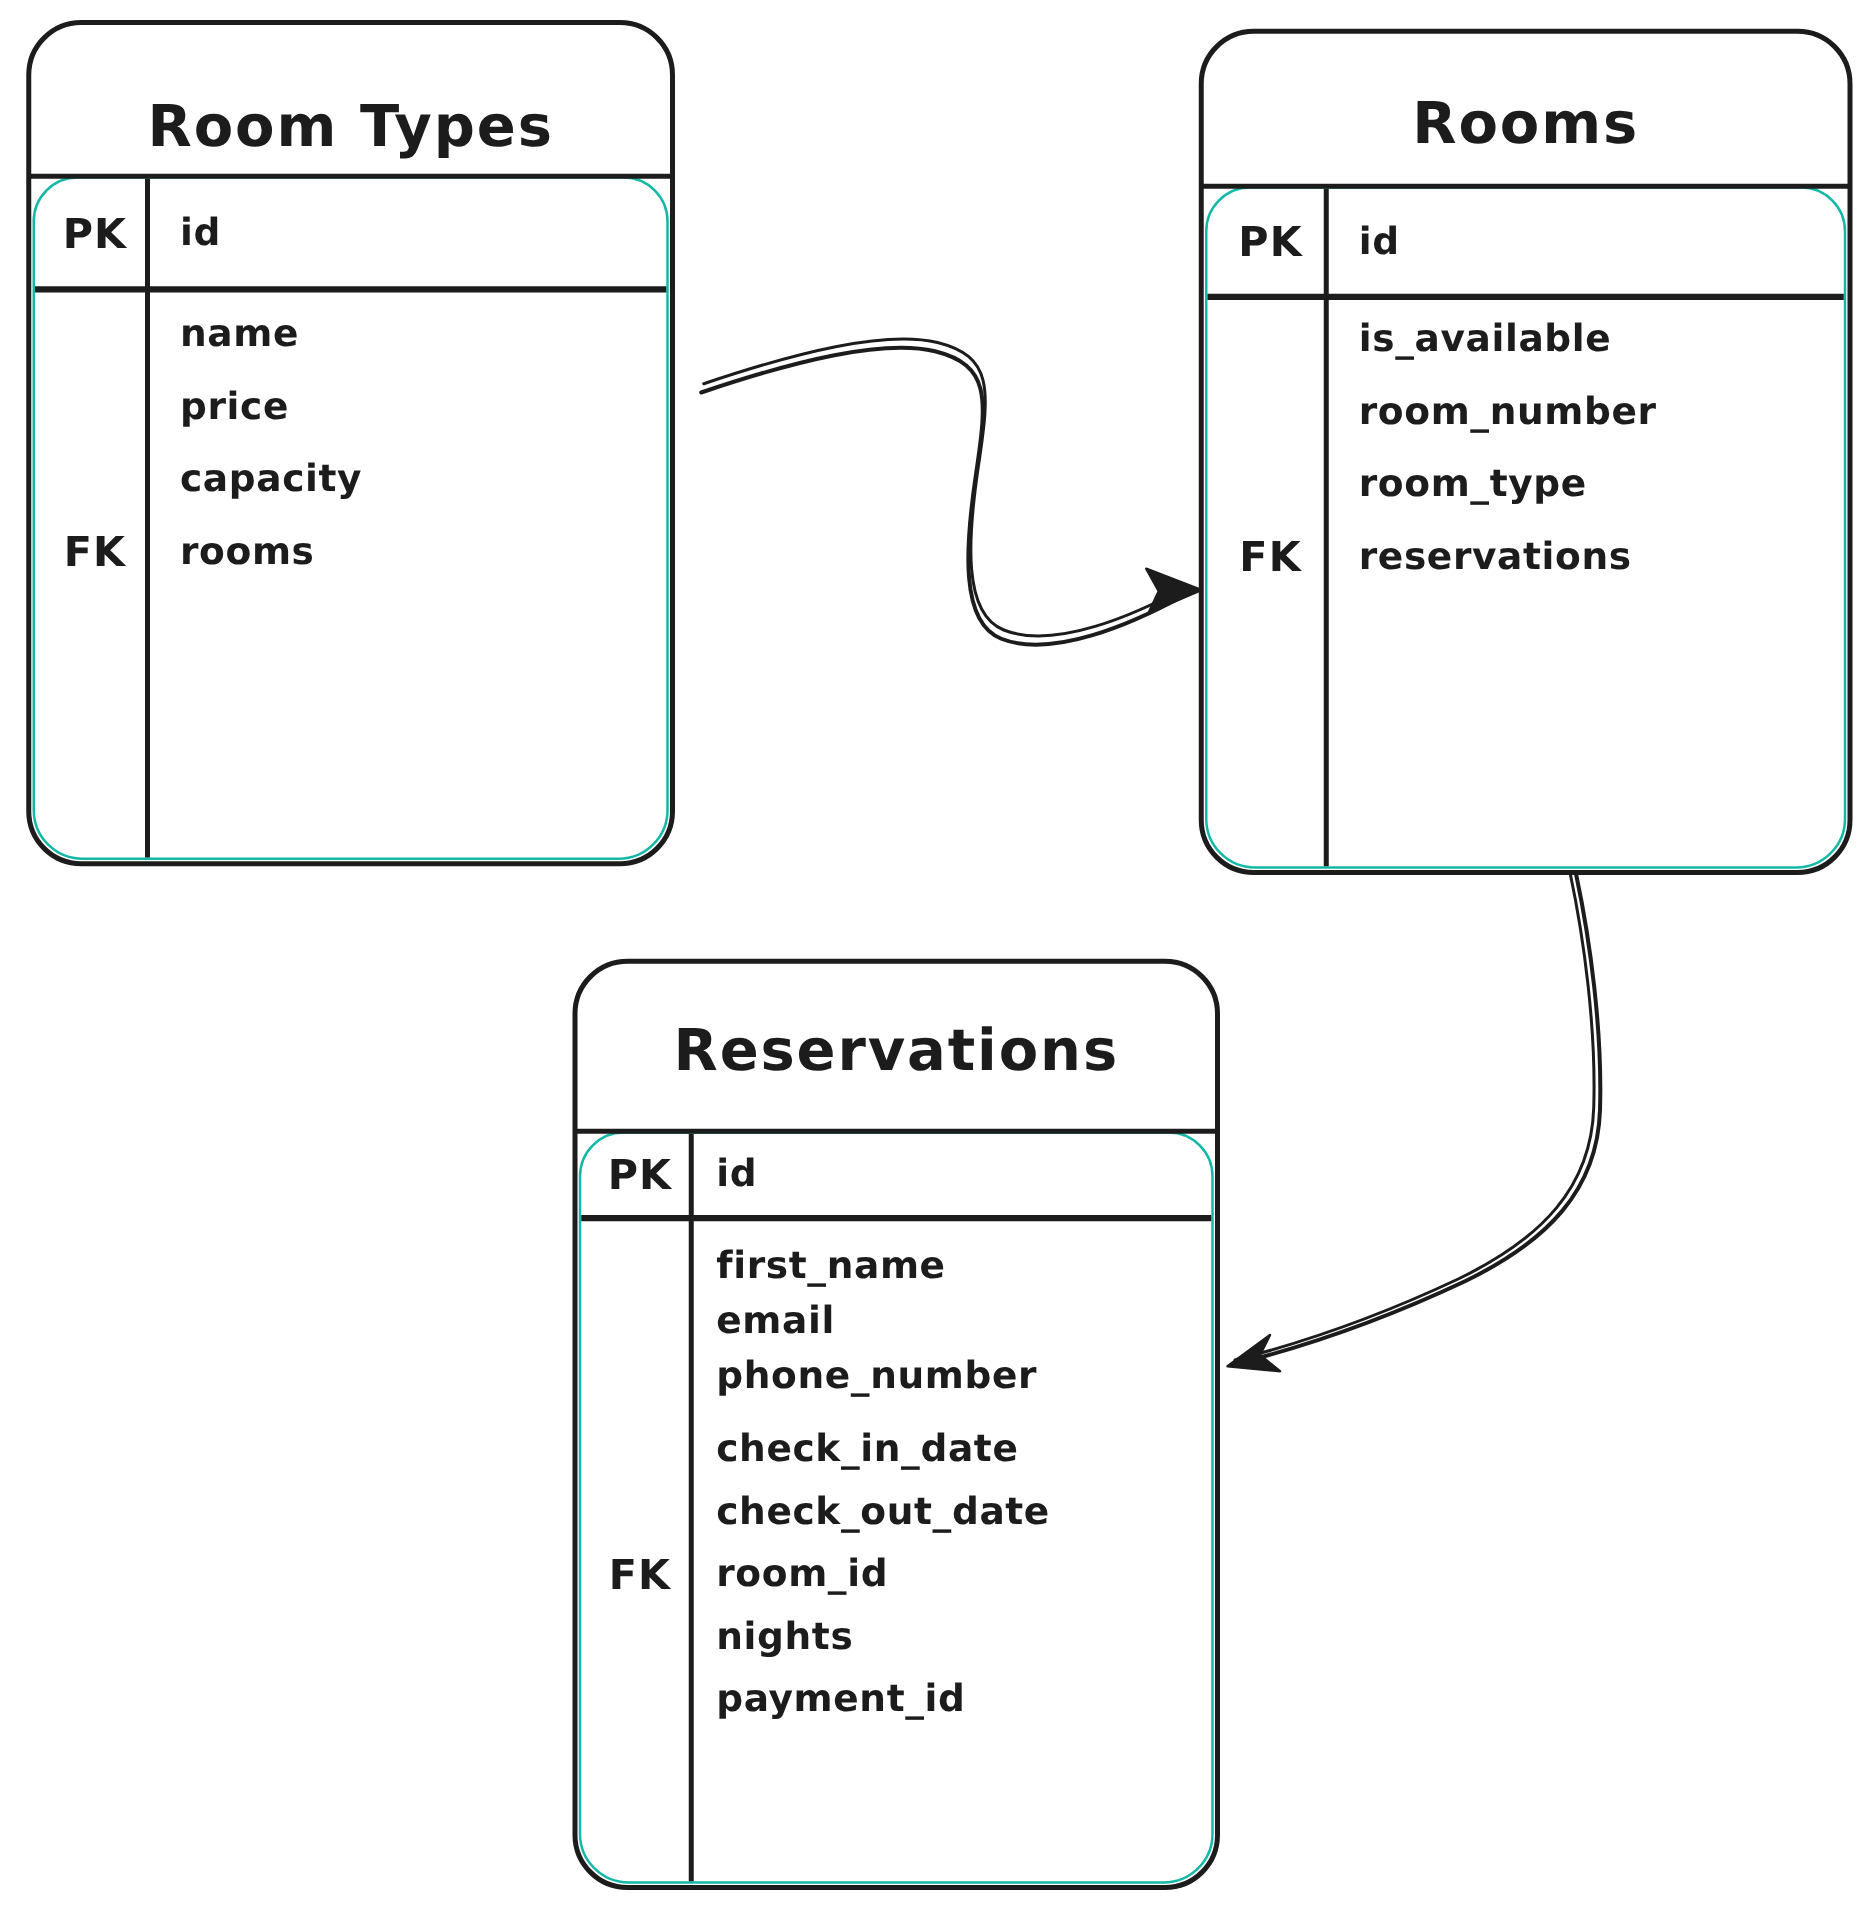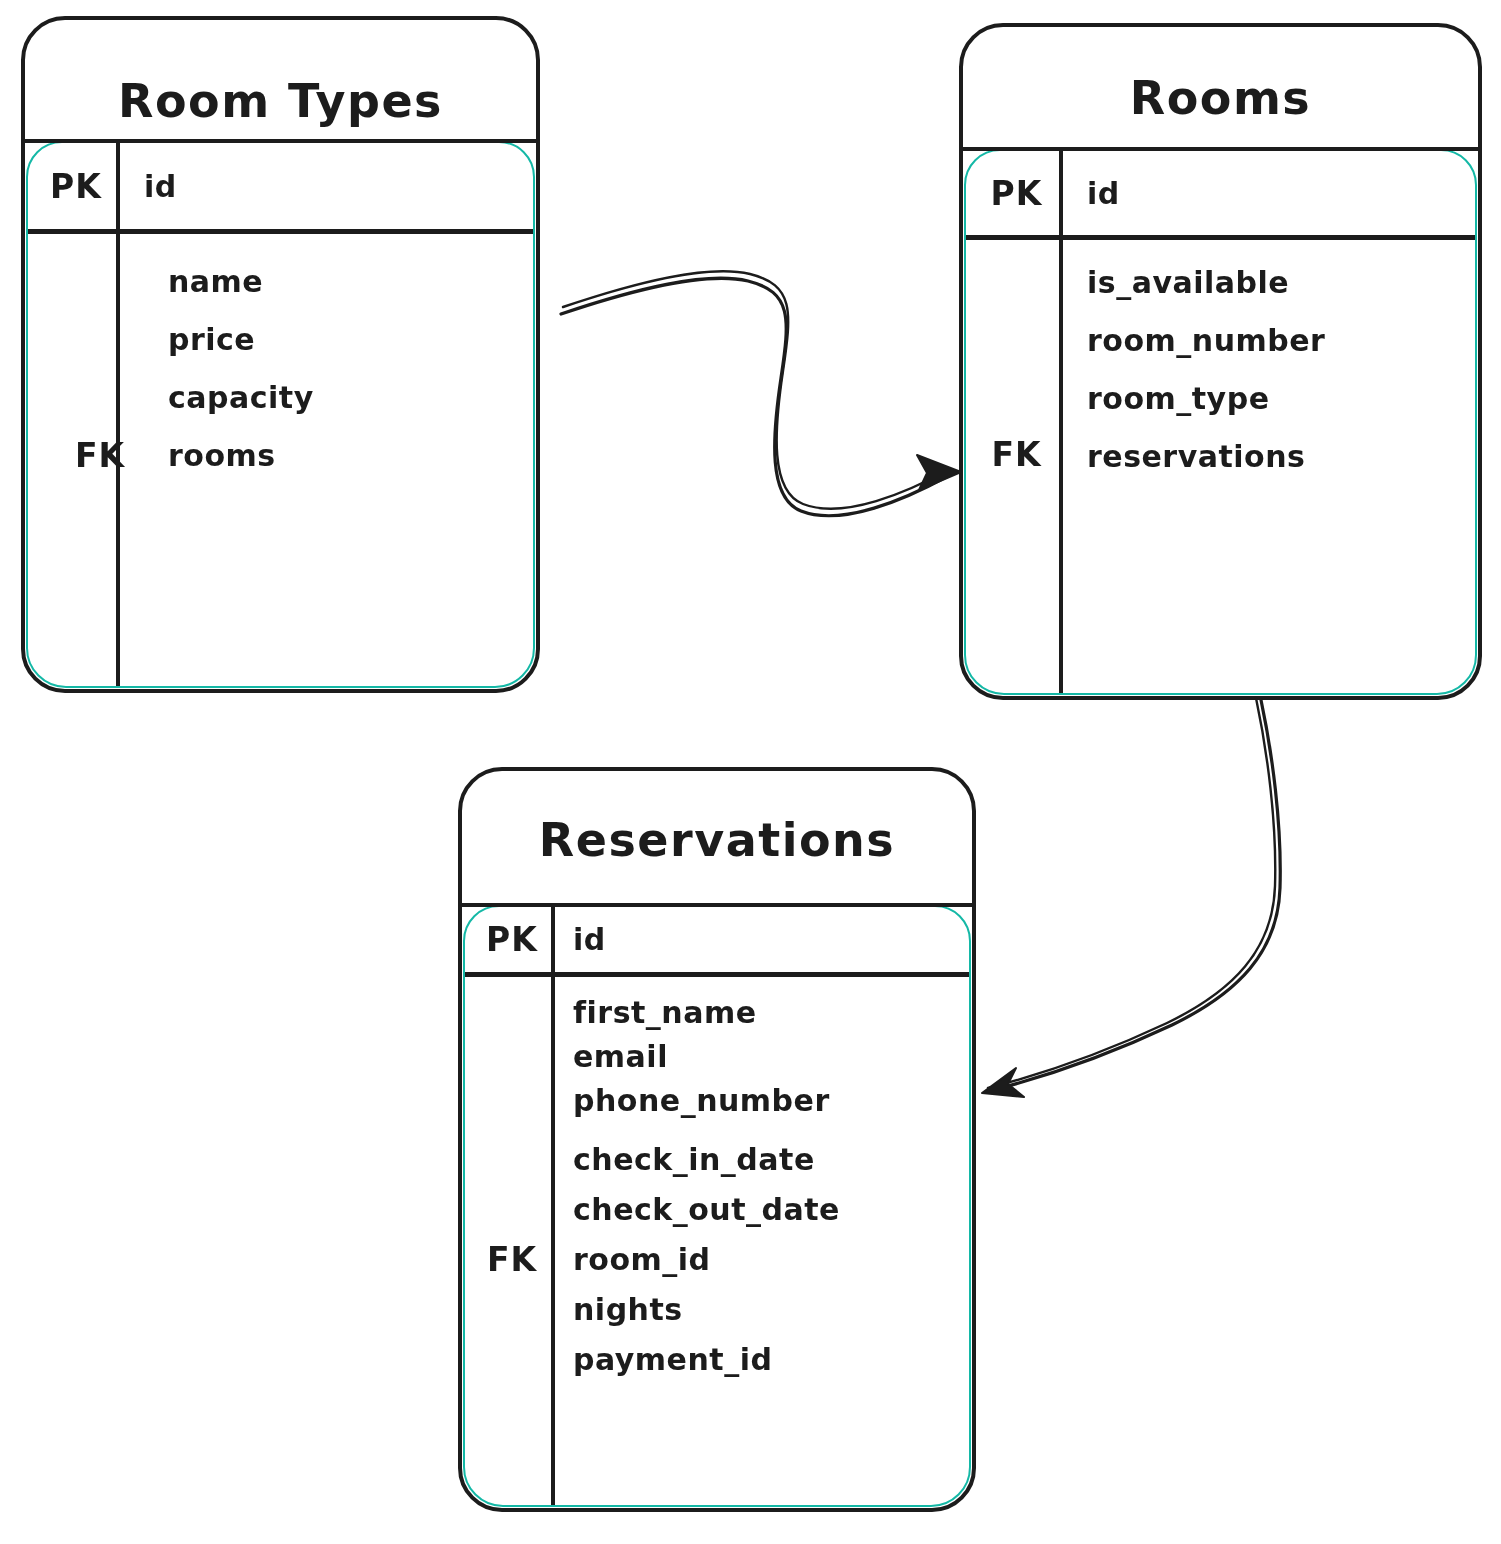--- a/index.html
+++ b/index.html
@@ -66,31 +66,31 @@
   }
   .entity.res .fcell { padding-left:14px; }
 
   
   .entity.rt  { left:21px;  top:16px;  width:519px; height:677px;text-decoration:underline; }
   .entity.rt  .entity-title { top:54px; }
   .entity.rt  .entity-body  { top:121px; }
   .entity.rt  .keycol, .entity.rt .kcell  { width:92px; }
   .entity.rt  .kcell { width:96px; }
   .entity.rt  .pkrow { height:91px; }
-  .entity.rt  .rows  { padding-top:18px;margin-left:24px; }
+  .entity.rt  .rows  { padding-top:4px; }
   .entity.rt  .row   { height:58px; }
 
   .entity.rm  { left:959px; top:23px;  width:523px; height:677px; }
   .entity.rm  .entity-title { top:44px; }
   .entity.rm  .entity-body  { top:122px; }
   .entity.rm  .keycol { width:97px; }
   .entity.rm  .kcell  { width:101px; }
   .entity.rm  .pkrow  { height:89px; }
   .entity.rm  .rows   { padding-top:2px; }
-  .entity.rm  .row    { height:58px;align-items:flex-end; }
+  .entity.rm  .row    { height:58px; }
 
   .entity.res { left:458px; top:767px; width:518px; height:745px; }
   .entity.res .entity-title { top:42px; }
   .entity.res .entity-body  { top:134px; }
   .entity.res .keycol { width:90px; }
   .entity.res .kcell  { width:94px; }
   .entity.res .pkrow  { height:70px; }
   .entity.res .rows   { padding-top:13px; }
   .entity.res .row    { height:44px; }
   .entity.res .row.g2 { height:50px; }

